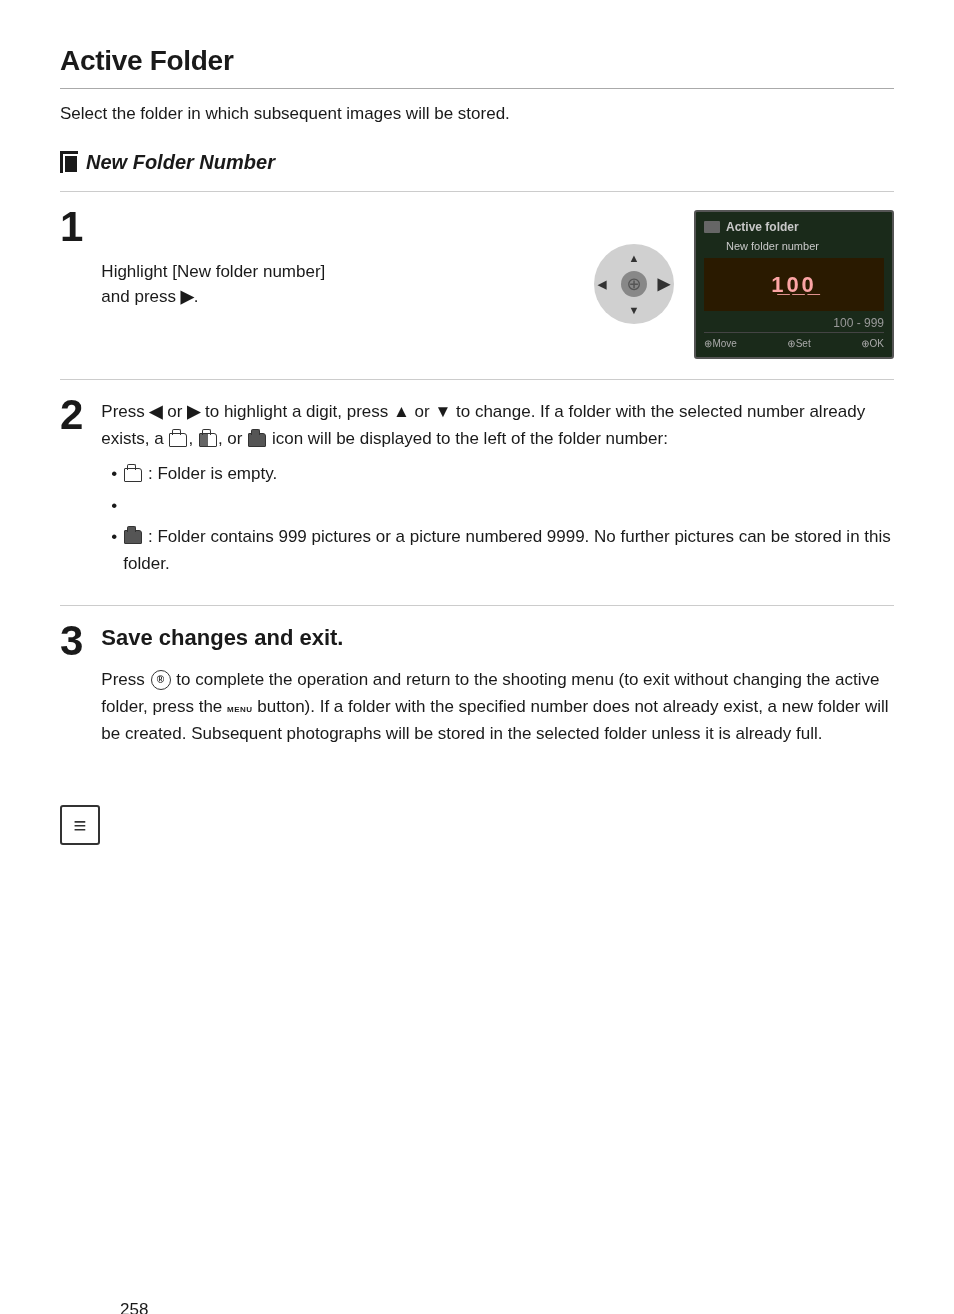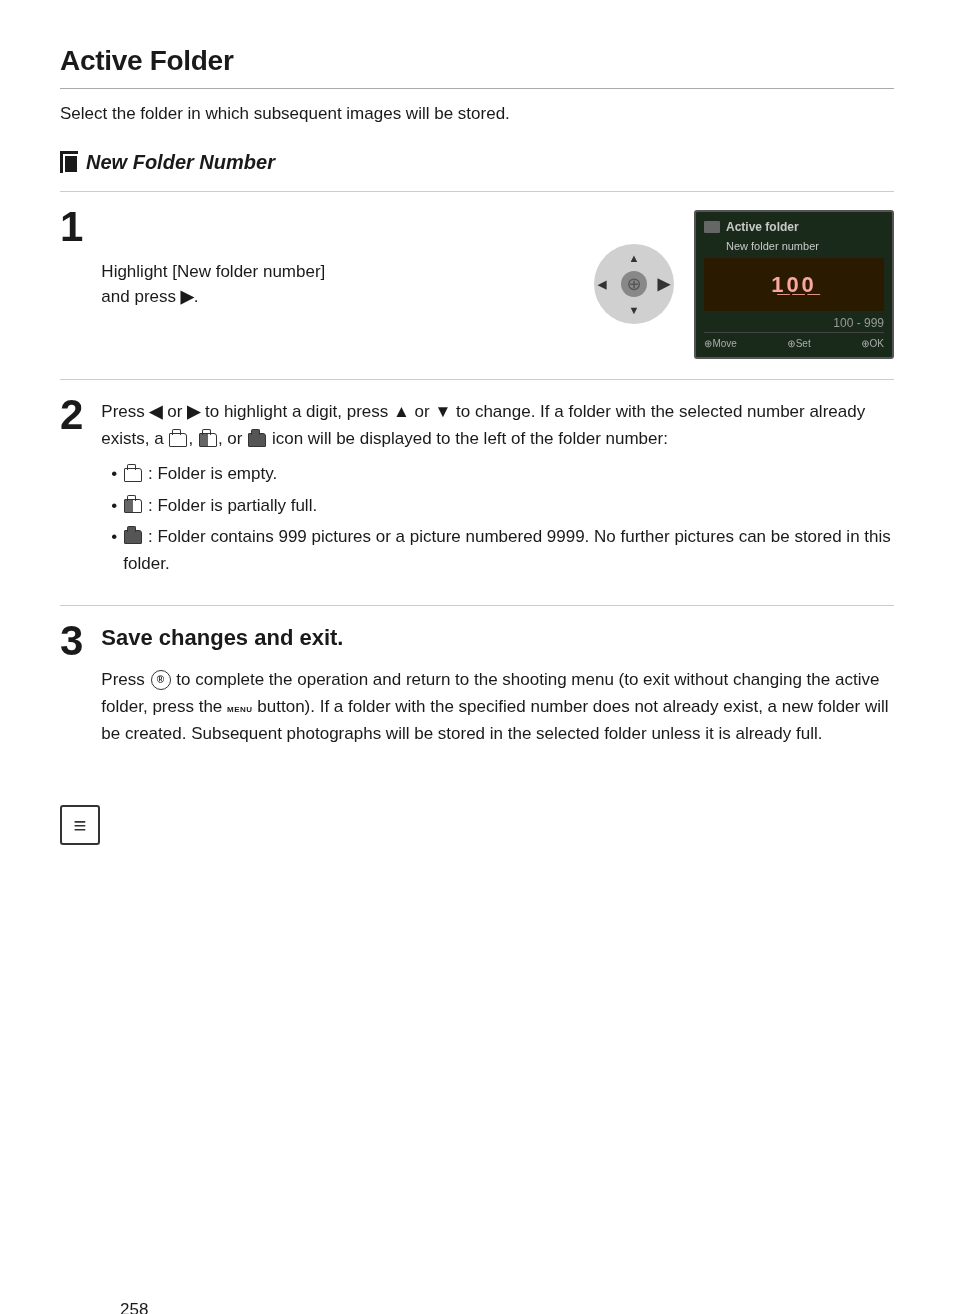--- a/index.html
+++ b/index.html
@@ -413,21 +413,20 @@
         <p>
           Press <span class="arrow-left">◀</span> or <span class="arrow-right">▶</span> to highlight a digit, press <span class="arrow-up">▲</span> or <span class="arrow-down">▼</span> to change.  If a folder with the selected number already exists, a <span class="icon-folder-empty"></span>, <span class="icon-folder-partial"></span>, or <span class="icon-folder-full"></span> icon will be displayed to the left of the folder number:
         </p>
         <ul class="bullet-list">
           <li>
             <span class="bullet-dot">•</span>
             <span><span class="icon-folder-empty"></span> : Folder is empty.</span>
           </li>
           <li>
             <span class="bullet-dot">•</span>
-            <span><span class="icon-folder-partial"></span> : Folder is partially full.</span>
           </li>
           <li>
             <span class="bullet-dot">•</span>
             <span><span class="icon-folder-full"></span> : Folder contains 999 pictures or a picture numbered 9999.  No further pictures can be stored in this folder.</span>
           </li>
         </ul>
       </div>
     </div>
   </div>
 

